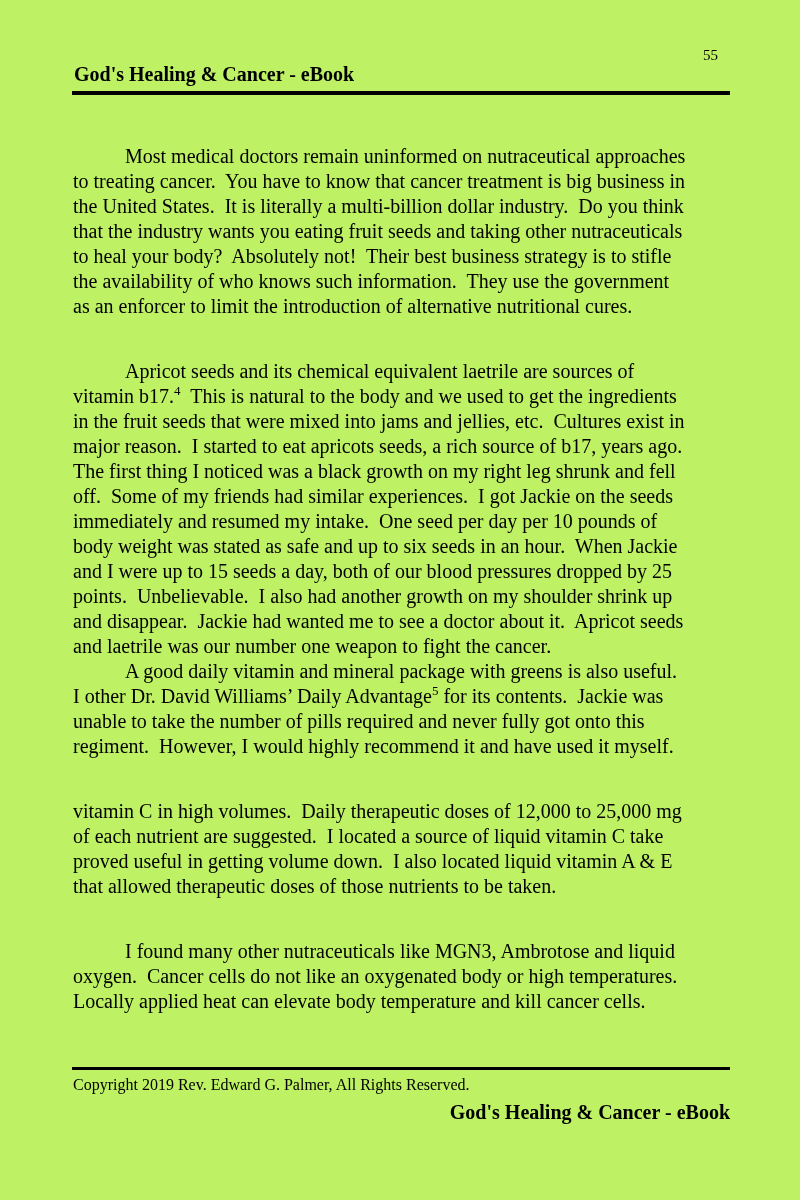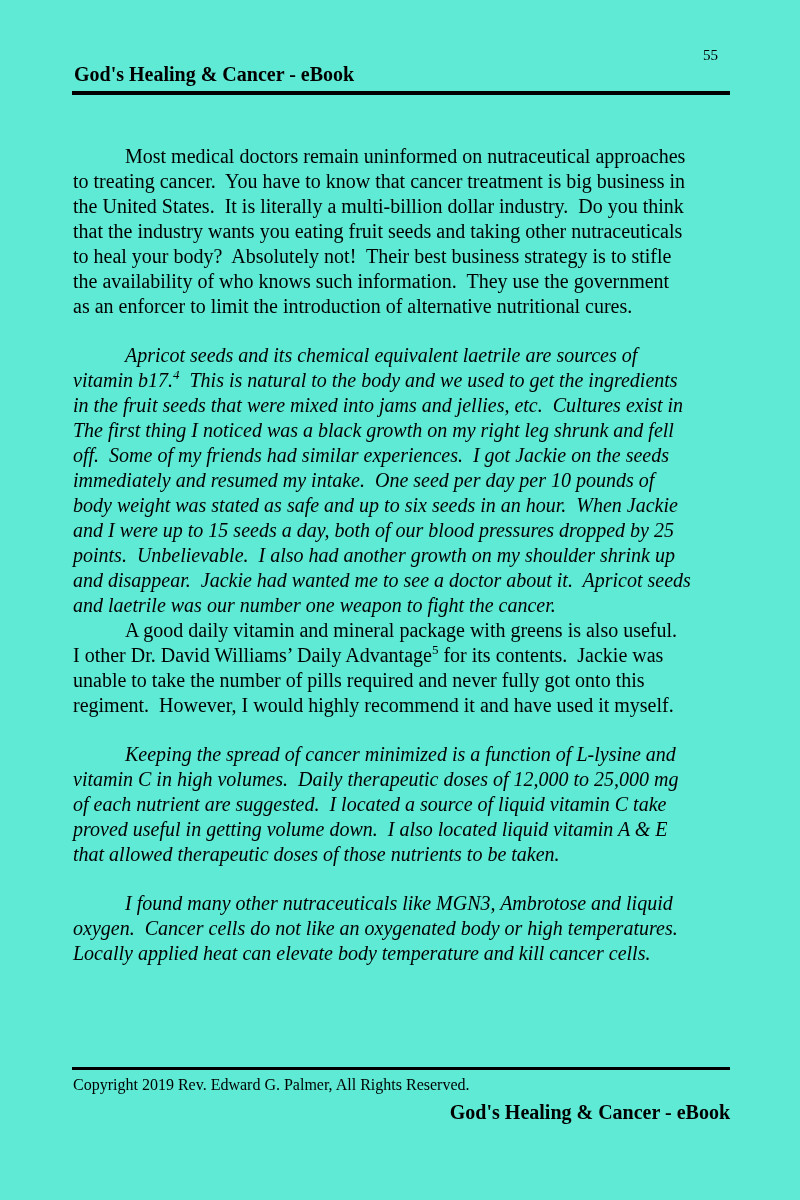--- a/index.html
+++ b/index.html
@@ -4,21 +4,21 @@
 <style>
   html, body {
     margin: 0;
     padding: 0;
     background: #ffffff;
   }
   .page {
     position: relative;
     width: 800px;
     height: 1200px;
-    background: #5eead4;
+    background: #bef264;
     color: #000000;
     font-family: "Liberation Serif", "DejaVu Serif", serif;
     overflow: hidden;
   }
   .page-number {
     position: absolute;
     top: 46px;
     left: 72px;
     width: 646px;
     text-align: right;
@@ -44,21 +44,21 @@
   }
   .body-text {
     position: absolute;
     top: 144px;
     left: 73px;
     width: 660px;
     font-size: 20px;
     line-height: 25px;
   }
   .paragraph { margin: 0; }
-  .paragraph.space-before { margin-top: 24px; font-style: italic; }
+  .paragraph.space-before { margin-top: 40px; }
   .line {
     white-space: pre;
     height: 25px;
   }
   .line.indent { padding-left: 52px; }
   sup.fn {
     font-size: 13px;
     line-height: 0;
     vertical-align: super;
   }
@@ -109,37 +109,37 @@
         <div class="line"><span>the United States.  It is literally a multi-billion dollar industry.  Do you think</span></div>
         <div class="line"><span>that the industry wants you eating fruit seeds and taking other nutraceuticals</span></div>
         <div class="line"><span>to heal your body?  Absolutely not!  Their best business strategy is to stifle</span></div>
         <div class="line"><span>the availability of who knows such information.  They use the government</span></div>
         <div class="line"><span>as an enforcer to limit the introduction of alternative nutritional cures.</span></div>
       </div>
       <div class="paragraph space-before">
         <div class="line indent"><span>Apricot seeds and its chemical equivalent laetrile are sources of</span></div>
         <div class="line"><span>vitamin b17.</span><sup class="fn">4</sup><span>  This is natural to the body and we used to get the ingredients</span></div>
         <div class="line"><span>in the fruit seeds that were mixed into jams and jellies, etc.  Cultures exist in</span></div>
+        <div class="line"><span>major reason.  I started to eat apricots seeds, a rich source of b17, years ago.</span></div>
         <div class="line"><span>The first thing I noticed was a black growth on my right leg shrunk and fell</span></div>
         <div class="line"><span>off.  Some of my friends had similar experiences.  I got Jackie on the seeds</span></div>
         <div class="line"><span>immediately and resumed my intake.  One seed per day per 10 pounds of</span></div>
         <div class="line"><span>body weight was stated as safe and up to six seeds in an hour.  When Jackie</span></div>
         <div class="line"><span>and I were up to 15 seeds a day, both of our blood pressures dropped by 25</span></div>
         <div class="line"><span>points.  Unbelievable.  I also had another growth on my shoulder shrink up</span></div>
         <div class="line"><span>and disappear.  Jackie had wanted me to see a doctor about it.  Apricot seeds</span></div>
         <div class="line"><span>and laetrile was our number one weapon to fight the cancer.</span></div>
       </div>
       <div class="paragraph">
         <div class="line indent"><span>A good daily vitamin and mineral package with greens is also useful.</span></div>
         <div class="line"><span>I other Dr. David Williams’ </span><span class="u">Daily Advantage</span><sup class="fn">5</sup><span> for its contents.  Jackie was</span></div>
         <div class="line"><span>unable to take the number of pills required and never fully got onto this</span></div>
         <div class="line"><span>regiment.  However, I would highly recommend it and have used it myself.</span></div>
       </div>
       <div class="paragraph space-before">
-        <div class="line indent"><span>Keeping the spread of cancer minimized is a function of L-lysine and</span></div>
         <div class="line"><span>vitamin C in high volumes.  Daily therapeutic doses of 12,000 to 25,000 mg</span></div>
         <div class="line"><span>of each nutrient are suggested.  I located a source of liquid vitamin C take</span></div>
         <div class="line"><span>proved useful in getting volume down.  I also located liquid vitamin A &amp; E</span></div>
         <div class="line"><span>that allowed therapeutic doses of those nutrients to be taken.</span></div>
       </div>
       <div class="paragraph space-before">
         <div class="line indent"><span>I found many other nutraceuticals like MGN3, Ambrotose and liquid</span></div>
         <div class="line"><span>oxygen.  Cancer cells do not like an oxygenated body or high temperatures.</span></div>
         <div class="line"><span>Locally applied heat can elevate body temperature and kill cancer cells.</span></div>
       </div>

